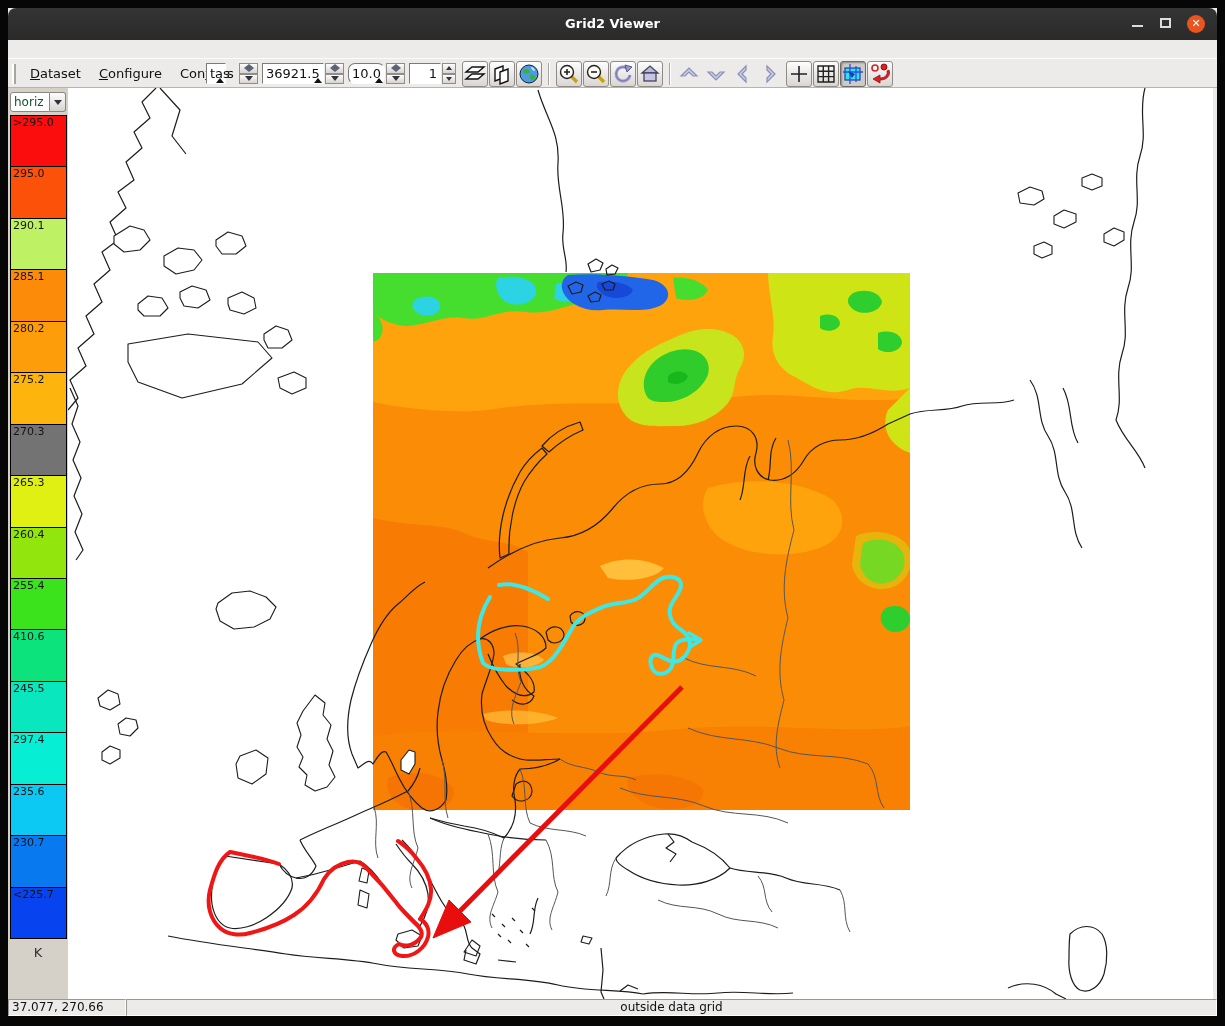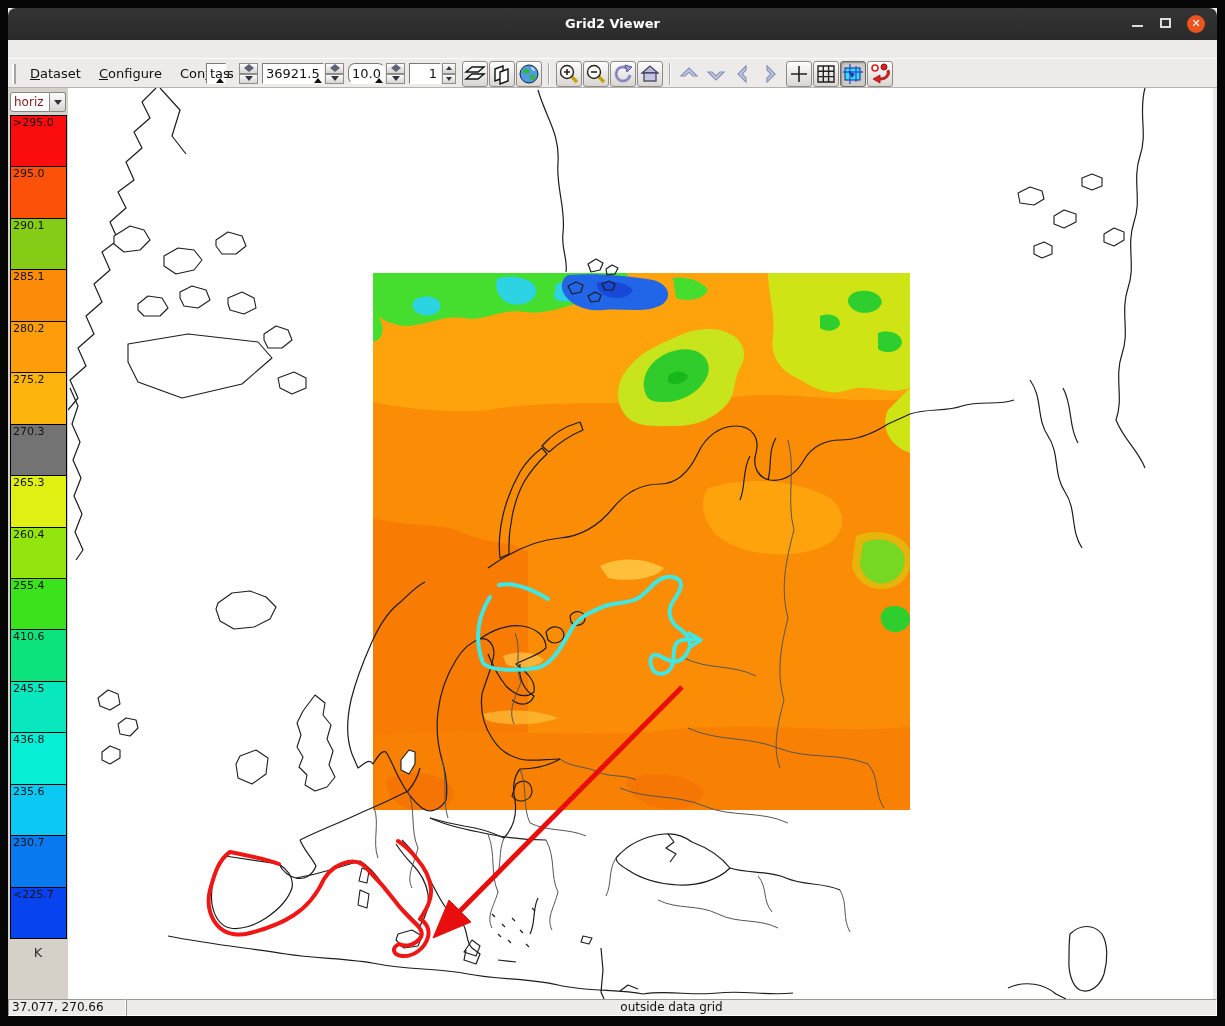--- a/index.html
+++ b/index.html
@@ -35,21 +35,21 @@
   .stepper div{flex:1;background:linear-gradient(#fdfdfd,#d8d5d1);border:1px solid #918e8a;display:flex;align-items:center;justify-content:center;}
   .stepper .tu{border-left:3px solid transparent;border-right:3px solid transparent;border-bottom:4px solid #30343f;}
   .stepper .td{border-left:3px solid transparent;border-right:3px solid transparent;border-top:4px solid #30343f;}
   .tbtn{position:absolute;top:2px;width:26px;height:26px;background:linear-gradient(#FDFDFD,#D9D6D2);border:1px solid #8f8c88;border-radius:3px;display:flex;align-items:center;justify-content:center;}
   .tbtn.pressed{background:#cfccc7;border-color:#6e6b67;box-shadow:inset 1px 1px 2px rgba(0,0,0,.35);}
   .tflat{position:absolute;top:3px;width:26px;height:24px;display:flex;align-items:center;justify-content:center;}
   .tsep{position:absolute;top:4px;width:2px;height:22px;border-left:1px solid #a8a5a1;border-right:1px solid #fff;}
   
   .sidebar{position:absolute;left:0;top:80px;width:60px;height:911px;background:#D5D0C8;}
   .viewsel{position:absolute;left:2px;top:4px;width:56px;height:20px;display:flex;}
-  .viewsel .vtext{flex:1;background:#fff;border:1px solid #8a8783;font-size:12px;line-height:18px;padding-left:3px;color:#7f1d1d;border-radius:3px 0 0 3px;}
+  .viewsel .vtext{flex:1;background:#fff;border:1px solid #8a8783;font-size:12px;line-height:18px;padding-left:3px;color:#14532d;border-radius:3px 0 0 3px;}
   .viewsel .vbtn{width:16px;background:linear-gradient(#fdfdfd,#d8d5d1);border:1px solid #8a8783;border-left:none;display:flex;align-items:center;justify-content:center;border-radius:0 3px 3px 0;}
   .colorbar{position:absolute;left:2px;top:27px;width:57px;height:824px;border:1px solid #000;display:flex;flex-direction:column;}
   .cb-cell{flex:1;border-bottom:1px solid #000;position:relative;}
   .cb-cell:last-child{border-bottom:none;}
   .cb-label{position:absolute;left:2px;top:0;font-size:11px;color:#141414;}
   .cb-units{position:absolute;left:0;top:857px;width:60px;text-align:center;font-size:13px;color:#333;}
   
   .canvas{position:absolute;left:60px;top:80px;width:1145px;height:911px;background:#fff;overflow:hidden;}
   
   .statusbar{position:absolute;left:0;top:991px;width:100%;height:17px;background:#EDEBE9;display:flex;}
@@ -234,21 +234,21 @@
           </div>
     </div>
     <div class="colorbar">
 
     <div class="cb-cell" style="background: rgb(251, 13, 13);">
           <span class="cb-label">&gt;295.0</span>
         </div>
           <div class="cb-cell" style="background: rgb(251, 81, 9);">
           <span class="cb-label">295.0</span>
         </div>
-          <div class="cb-cell" style="background: #84cc16;">
+          <div class="cb-cell" style="background: #bef264;">
           <span class="cb-label">290.1</span>
         </div>
           <div class="cb-cell" style="background: rgb(252, 139, 10);">
           <span class="cb-label">285.1</span>
         </div>
           <div class="cb-cell" style="background: rgb(253, 157, 10);">
           <span class="cb-label">280.2</span>
         </div>
           <div class="cb-cell" style="background: rgb(253, 180, 12);">
           <span class="cb-label">275.2</span>
@@ -265,21 +265,21 @@
           <div class="cb-cell" style="background: rgb(59, 227, 28);">
           <span class="cb-label">255.4</span>
         </div>
           <div class="cb-cell" style="background: rgb(13, 227, 124);">
           <span class="cb-label">410.6</span>
         </div>
           <div class="cb-cell" style="background: rgb(8, 231, 190);">
           <span class="cb-label">245.5</span>
         </div>
           <div class="cb-cell" style="background: rgb(6, 239, 212);">
-          <span class="cb-label">436.8</span>
+          <span class="cb-label">297.4</span>
         </div>
           <div class="cb-cell" style="background: rgb(11, 201, 242);">
           <span class="cb-label">235.6</span>
         </div>
           <div class="cb-cell" style="background: rgb(9, 121, 240);">
           <span class="cb-label">230.7</span>
         </div>
           <div class="cb-cell" style="background: rgb(7, 68, 239);">
           <span class="cb-label">&lt;225.7</span>
         </div>

